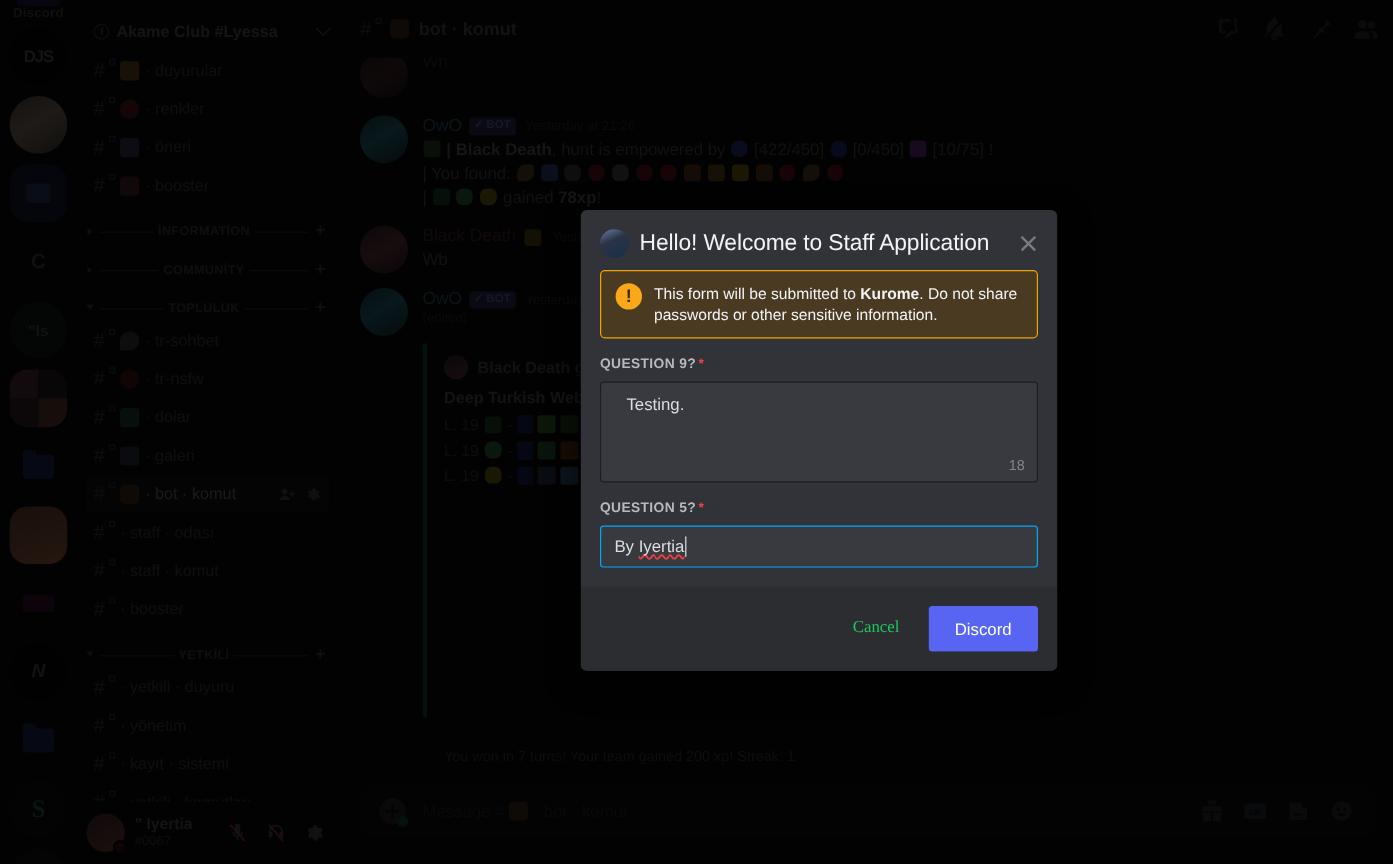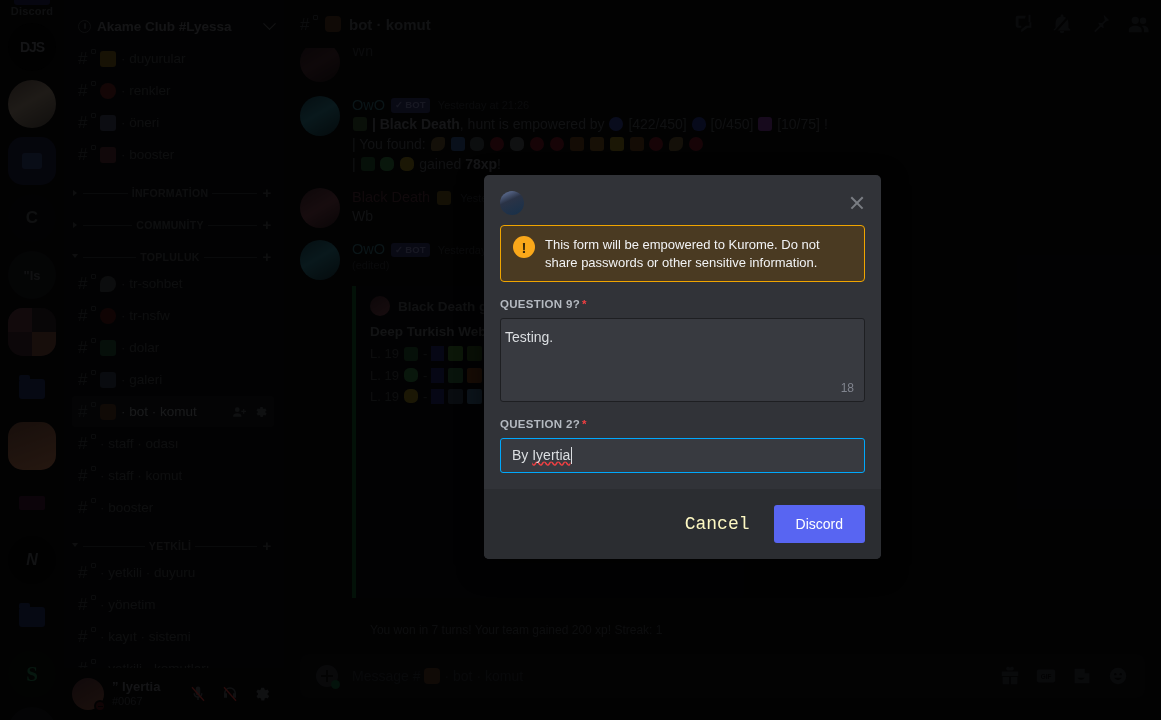--- a/index.html
+++ b/index.html
@@ -212,45 +212,45 @@
   .modal-close:before{transform:rotate(45deg);} .modal-close:after{transform:rotate(-45deg);}
 
   .modal-body { padding: 0 16px 16px 16px; }
   .warn {
     border:1px solid #f0a500; background:#4a3a22; border-radius:4px;
     padding:10px 12px; display:flex; gap:10px; align-items:flex-start; margin-bottom:16px;
   }
   .warn-icon { width:22px;height:22px;border-radius:50%;background:#faa81a;flex:0 0 22px;
     display:flex;align-items:center;justify-content:center;color:#3b2a08;font-weight:bold;font-size:15px;line-height:1;}
   .warn-text { font-size:13px; color:#f2f3f5; line-height:1.35; font-weight:500;}
-  .warn-text b { font-weight:normal; }
+  .warn-text b { font-weight:bold; }
 
   .field-label { font-size:11.5px; font-weight:bold; color:#b5bac1; letter-spacing:.3px; margin-bottom:8px;}
   .field-label .req { color:#f23f42; margin-left:2px; }
   .textarea-box {
     background:#383a40; border:1px solid #1e1f22; border-radius:3px;
-    height:84px; padding:10px 4px; position:relative; margin-bottom:16px;
+    height:84px; padding:10px 21px; position:relative; margin-bottom:16px;
   }
   .textarea-val { font-size:14px; color:#dbdee1; }
   .char-count { position:absolute; right:10px; bottom:6px; font-size:12px; color:#80848e;}
   .input-box {
     background:#383a40; border:1.5px solid #00a8fc; border-radius:3px;
     height:35px; padding:0 11px; display:flex; align-items:center;
   }
   .input-val { font-size:14px; color:#dbdee1; position:relative; white-space:pre;}
   .spell { text-decoration: underline wavy #f23f42; text-decoration-skip-ink: none; text-align: right;}
   .caret-bar { display:inline-block; width:1px; height:17px; background:#dbdee1; vertical-align:-4px; margin-left:1px;}
 
   .modal-footer {
     background:#2b2d31; padding:16px; display:flex; justify-content:flex-end;
     align-items:center; gap:8px;
   }
   .btn-cancel {
-    background:transparent; border:none; color:#fef9c3; font-size:18px; cursor:pointer;
-    padding:2px 16px; height:38px; font-family:Liberation Mono, monospace;
+    background:transparent; border:none; color:#22c55e; font-size:14px; cursor:pointer;
+    padding:2px 16px; height:38px; font-family:Liberation Serif, serif;
   }
   .btn-submit {
     background:#5865f2; color:#fff; border:none; border-radius:3px;
     font-size:14px; font-weight:500; height:38px; padding:0 22px; cursor:pointer; font-family:inherit;
   }
 </style>
 </head>
 <body>
 
 <div class="app">
@@ -648,39 +648,40 @@
         </span>
       </div>
     </div>
   </div>
 
   <div class="scrim"></div>
 
   <div class="modal">
     <div class="modal-header">
       <span class="modal-avatar"></span>
+      <span class="modal-title">Hello! Welcome to Staff Application</span>
       <span class="modal-close"></span>
     </div>
 
     <div class="modal-body">
       <div class="warn">
         <span class="warn-icon">!</span>
-        <span class="warn-text"><span>This form will be empowered to </span><b>Kurome</b><span>. Do not share passwords or other sensitive information.</span></span>
+        <span class="warn-text"><span>This form will be submitted to </span><b>Kurome</b><span>. Do not share passwords or other sensitive information.</span></span>
       </div>
 
       <div class="field-label">
         <span>QUESTION 9?</span><span class="req">*</span>
       </div>
       <div class="textarea-box">
         <div class="textarea-val">Testing.</div>
         <div class="char-count">18</div>
       </div>
 
       <div class="field-label">
-        <span>QUESTION 2?</span><span class="req">*</span>
+        <span>QUESTION 5?</span><span class="req">*</span>
       </div>
       <div class="input-box">
         <span class="input-val">By <span class="spell">Iyertia</span><span class="caret-bar"></span></span>
       </div>
     </div>
 
     <div class="modal-footer">
       <button class="btn-cancel">Cancel</button>
       <button class="btn-submit">Discord</button>
     </div>

